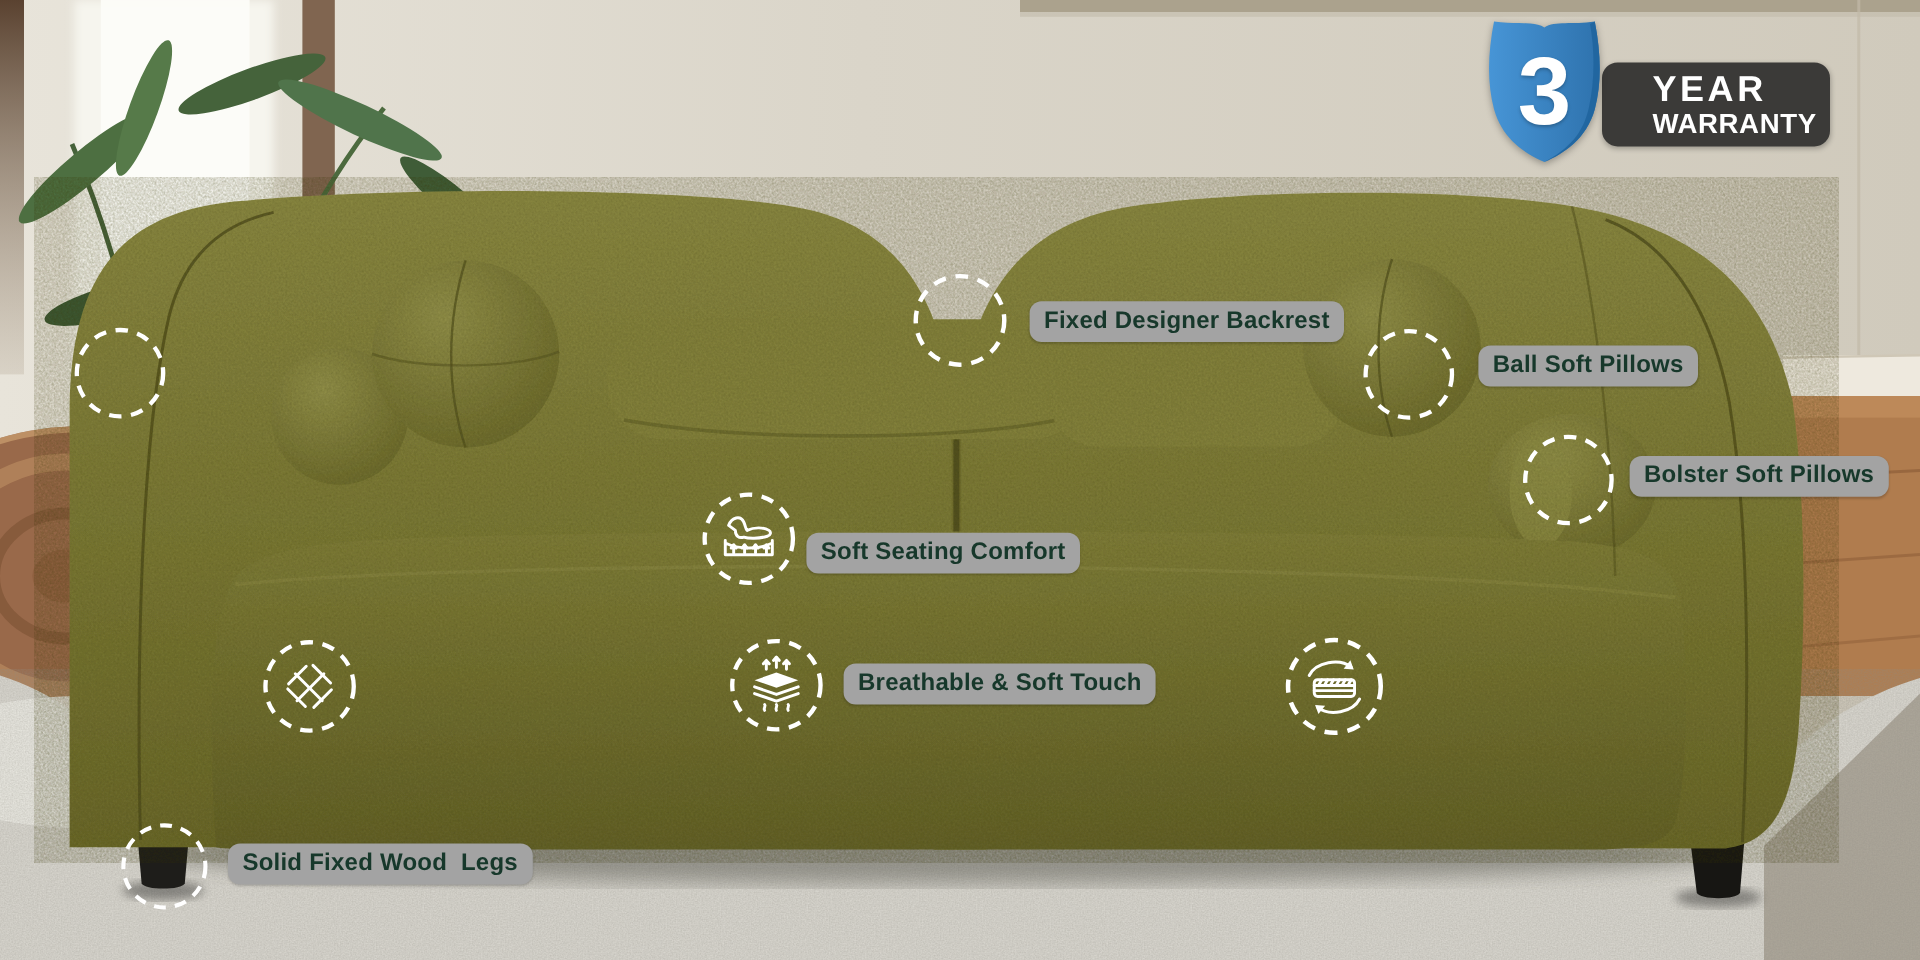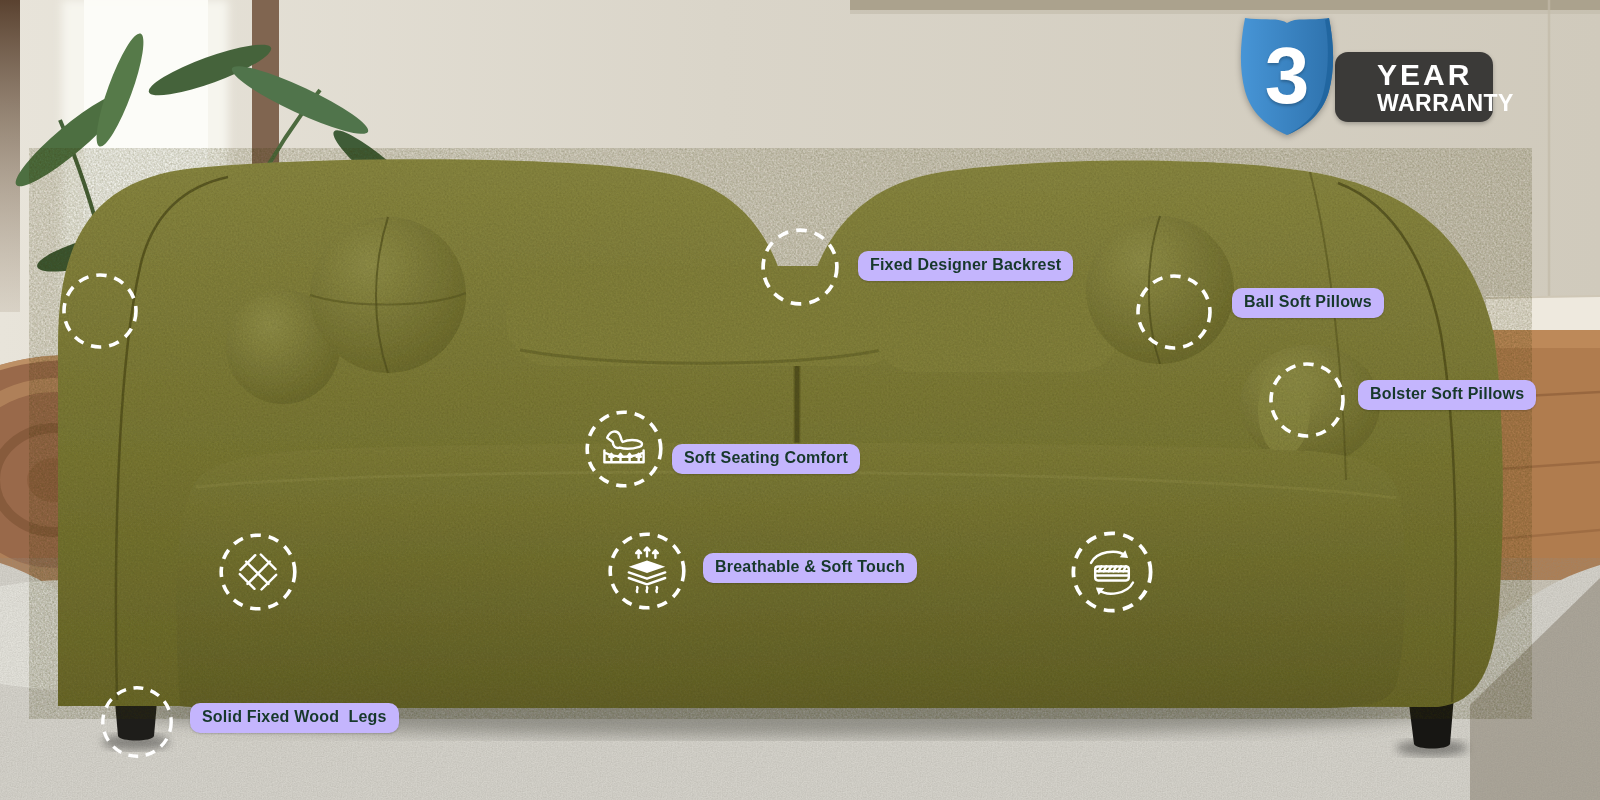--- a/index.html
+++ b/index.html
@@ -3,26 +3,26 @@
 <meta charset="utf-8">
 <style>
   html,body{margin:0;padding:0;background:#d8d3c8;}
   #stage{position:relative;width:1600px;height:800px;overflow:hidden;
          font-family:"Liberation Sans",sans-serif;}
   #scene{position:absolute;left:0;top:0;z-index:0;}
   .ring{position:absolute;z-index:2;}
   .ring svg{width:100%;height:100%;display:block;}
   .ring .icon{position:absolute;left:0;top:0;right:0;bottom:0;margin:auto;
               width:56px;height:56px;}
-  .callout-label{position:absolute;z-index:3;background:#c4b5fd;color:#17382B;
-      font-weight:bold;font-size:16px;line-height:1;padding:6px 12px 8px;
+  .callout-label{position:absolute;z-index:3;background:#a3a3a3;color:#17382B;
+      font-weight:bold;font-size:20px;line-height:1;padding:6px 12px 8px;
       border-radius:10px;white-space:pre;letter-spacing:.2px;
       box-shadow:0 1px 2px rgba(0,0,0,.18);}
   #badge{position:absolute;left:1213px;top:12px;width:330px;height:140px;z-index:4;}
-  .badge-plate{position:absolute;left:122px;top:40px;width:158px;height:70px;
+  .badge-plate{position:absolute;left:122px;top:40px;width:190px;height:70px;
       background:#3b3a38;border-radius:13px;color:#fff;display:flex;
       flex-direction:column;justify-content:center;box-sizing:border-box;
       padding-left:42px;box-shadow:0 2px 4px rgba(0,0,0,.25);}
   .badge-year{font-size:30px;font-weight:bold;letter-spacing:3px;line-height:1.05;}
   .badge-warranty{font-size:23px;font-weight:bold;letter-spacing:.5px;line-height:1.05;}
   .badge-shield{position:absolute;left:18px;top:2px;width:112px;height:126px;
       filter:drop-shadow(0 2px 3px rgba(0,0,0,.3));}
   .badge-num{position:absolute;left:18px;top:18px;width:112px;text-align:center;
       font-size:80px;font-weight:bold;color:#fff;z-index:5;
       text-shadow:0 2px 3px rgba(0,0,0,.25);}

